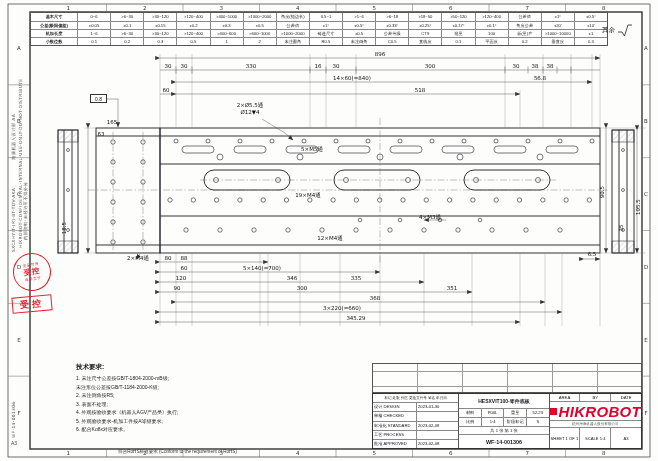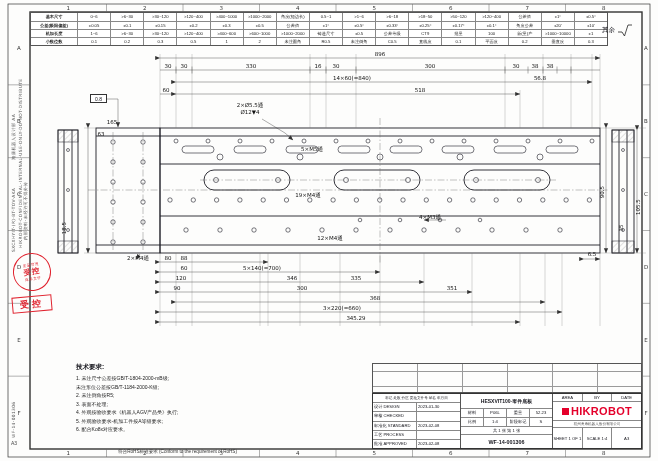--- a/index.html
+++ b/index.html
@@ -43,21 +43,21 @@
 .tb-kv span{flex:1;border-right:.6px solid #888;text-align:center;line-height:8.4px;overflow:hidden;white-space:nowrap}
 .tb-kv span:last-child{border-right:none}
 .tb-kv.slim{height:8px}
 .tb-dwg{flex:1;font-size:5.4px;display:flex;align-items:center;justify-content:center;font-weight:bold;overflow:hidden}
 .tb-right{flex:1;display:flex;flex-direction:column}
 .tb-area{height:8px;border-bottom:.6px solid #888;display:flex}
 .tb-area span{flex:1;border-right:.6px solid #888;text-align:center;line-height:7.4px;overflow:hidden}
 .tb-area span:last-child{border-right:none}
 .tb-logo{height:19px;display:flex;align-items:center;justify-content:center;gap:2px;border-bottom:.6px solid #888}
 .logo-mark{width:7px;height:7px;background:#e4002b}
-.logo-text{color:#e4002b;font-weight:bold;font-size:11px;letter-spacing:.3px}
+.logo-text{color:#e4002b;font-weight:bold;font-size:15px;font-style:italic;letter-spacing:.3px}
 .tb-sub{font-size:3.6px;text-align:center;color:#555;height:7px;line-height:6.6px;overflow:hidden;border-bottom:.6px solid #888;white-space:nowrap}
 .tb-foot{flex:1;display:flex}
 .tb-foot span{flex:1;border-right:.6px solid #888;text-align:center;overflow:hidden;white-space:nowrap;display:flex;align-items:center;justify-content:center}
 .tb-foot span:last-child{border-right:none}
 
 .stamp{left:13px;top:253px;width:38px;height:38px;border:1.6px solid #e0222e;border-radius:50%;color:#e0222e;display:flex;flex-direction:column;align-items:center;justify-content:center;transform:rotate(-10deg);z-index:4;background:transparent}
 .stamp-small{font-size:3.6px;line-height:1.15;letter-spacing:.5px;white-space:nowrap}
 .stamp-big{font-size:7.5px;font-weight:bold;letter-spacing:1px}
 .stamp-label{left:12px;top:296px;width:40px;height:16px;border:1.4px solid #e0222e;color:#e0222e;font-size:9px;font-weight:bold;display:flex;align-items:center;justify-content:center;letter-spacing:3px;transform:rotate(-5deg);z-index:4}
 

